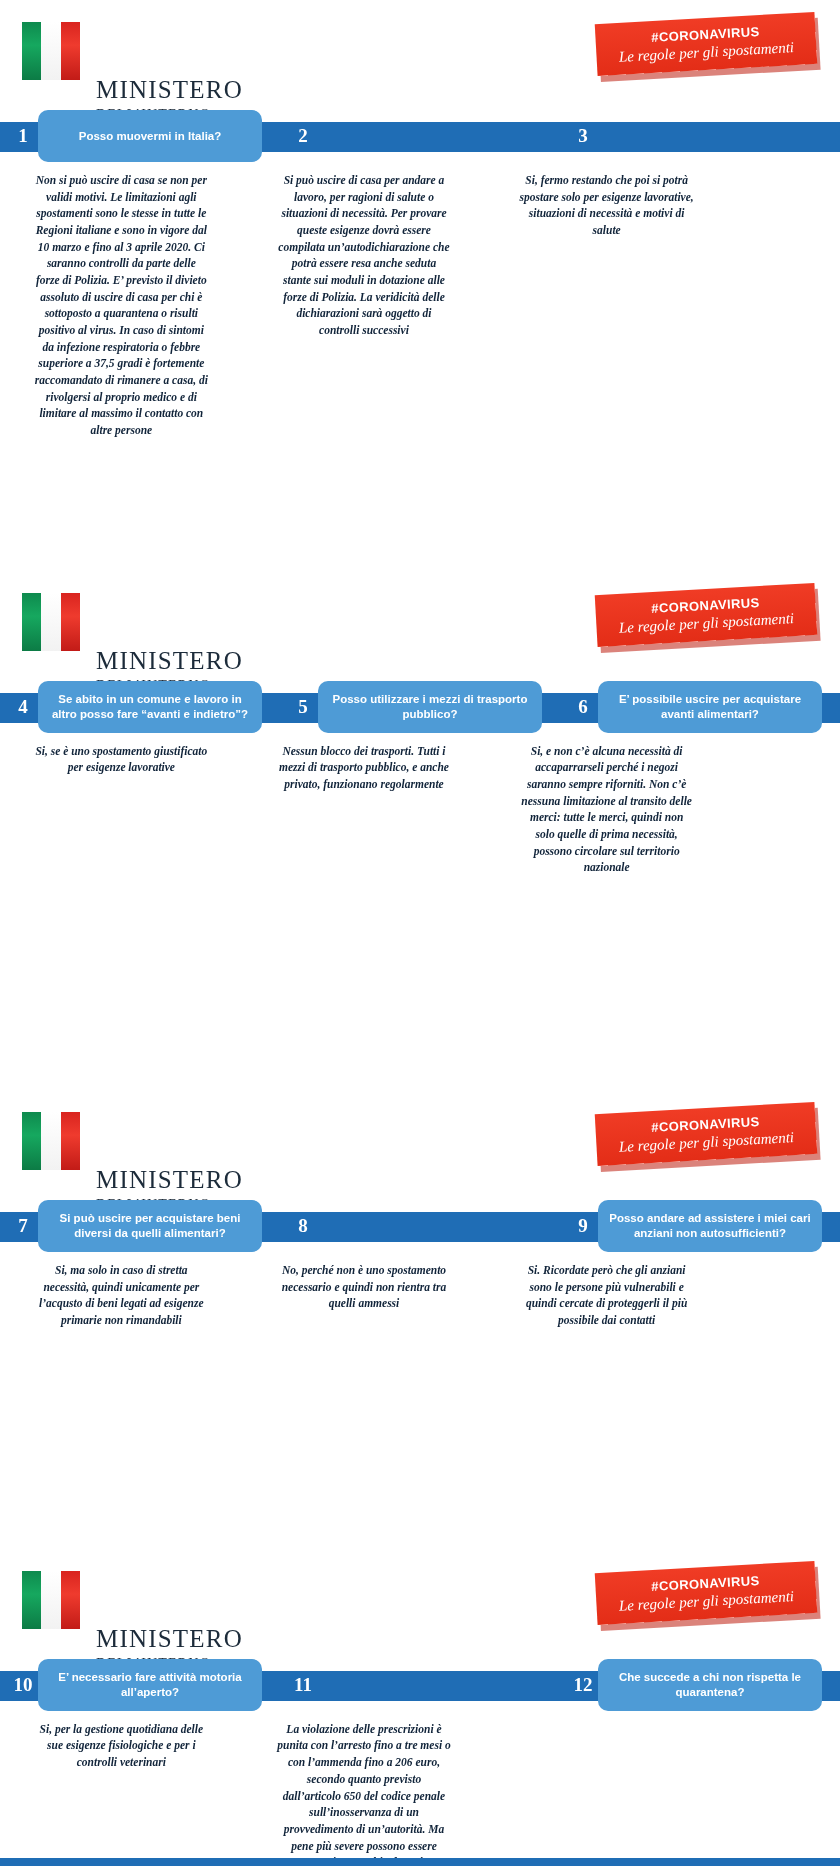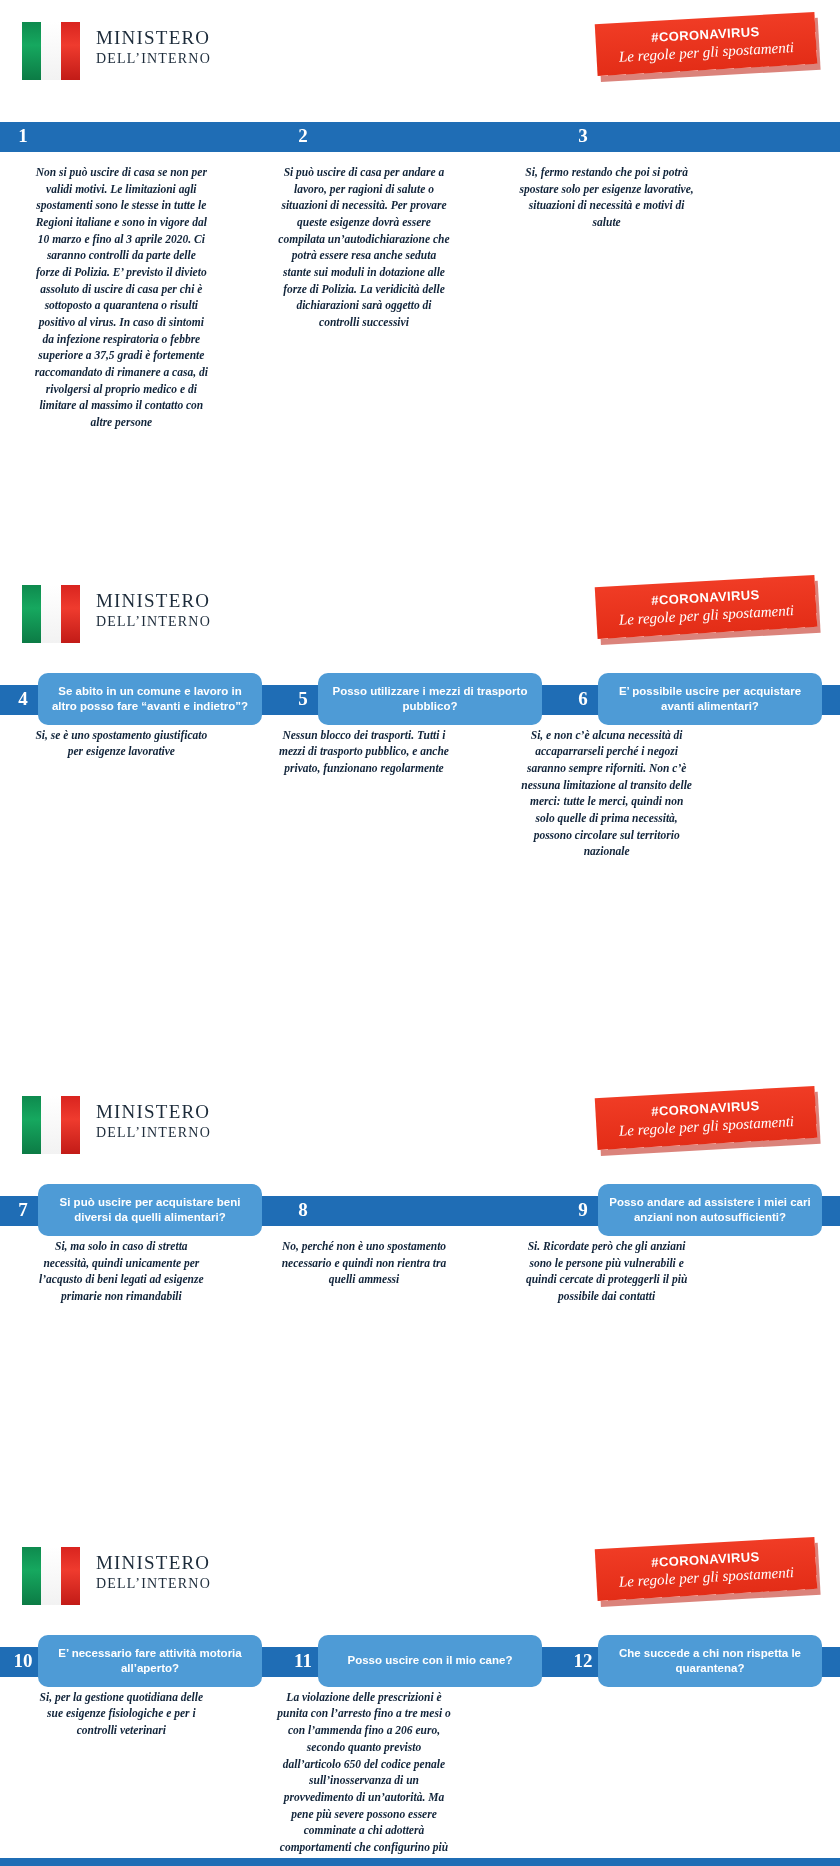--- a/index.html
+++ b/index.html
@@ -41,21 +41,21 @@
 
   .ministry {
     position: absolute;
     left: 96px;
     top: 26px;
     color: #1c2b3a;
     font-family: "Liberation Serif", serif;
     letter-spacing: 1.2px;
     line-height: 1.28;
   }
-  .ministry .l1 { font-size: 19px; }
+  .ministry .l1 { font-size: 25px; margin-top: 48px; }
   .ministry .l2 { font-size: 14px; }
 
   
   .banner-wrap {
     position: absolute;
     right: 24px;
     top: 18px;
     width: 220px;
     height: 62px;
   }
@@ -142,21 +142,21 @@
     min-height: 52px;
     display: flex;
     align-items: center;
     justify-content: center;
   }
 
   
   .arow {
     display: flex;
     width: 728px;
-    margin-top: 0;
+    margin-top: 8px;
   }
   .acol {
     width: 33.333%;
     padding: 0 34px;
     text-align: center;
     color: #11243a;
     font-family: "Liberation Serif", serif;
     font-style: italic;
     font-weight: bold;
     font-size: 11.5px;
@@ -199,20 +199,21 @@
           <div class="b2">Le regole per gli spostamenti</div>
         </div>
       </div>
     </div>
 
     <div class="qrow">
       <div class="blue-bar"></div>
       <div class="qcols">
         <div class="qcol">
           <div class="qnum">1</div>
+          <div class="qbubble">Posso muovermi in Italia?</div>
         </div>
         <div class="qcol">
           <div class="qnum">2</div>
         </div>
         <div class="qcol">
           <div class="qnum">3</div>
         </div>
       </div>
     </div>
 
@@ -334,21 +335,20 @@
 
     <div class="qrow">
       <div class="blue-bar"></div>
       <div class="qcols">
         <div class="qcol">
           <div class="qnum">10</div>
           <div class="qbubble">E’ necessario fare attività motoria all’aperto?</div>
         </div>
         <div class="qcol">
           <div class="qnum">11</div>
-          <div class="qbubble">Posso uscire con il mio cane?</div>
         </div>
         <div class="qcol">
           <div class="qnum">12</div>
           <div class="qbubble">Che succede a chi non rispetta le quarantena?</div>
         </div>
       </div>
     </div>
 
     <div class="arow">
       <div class="acol">Si, per la gestione quotidiana delle sue esigenze fisiologiche e per i controlli veterinari</div>

